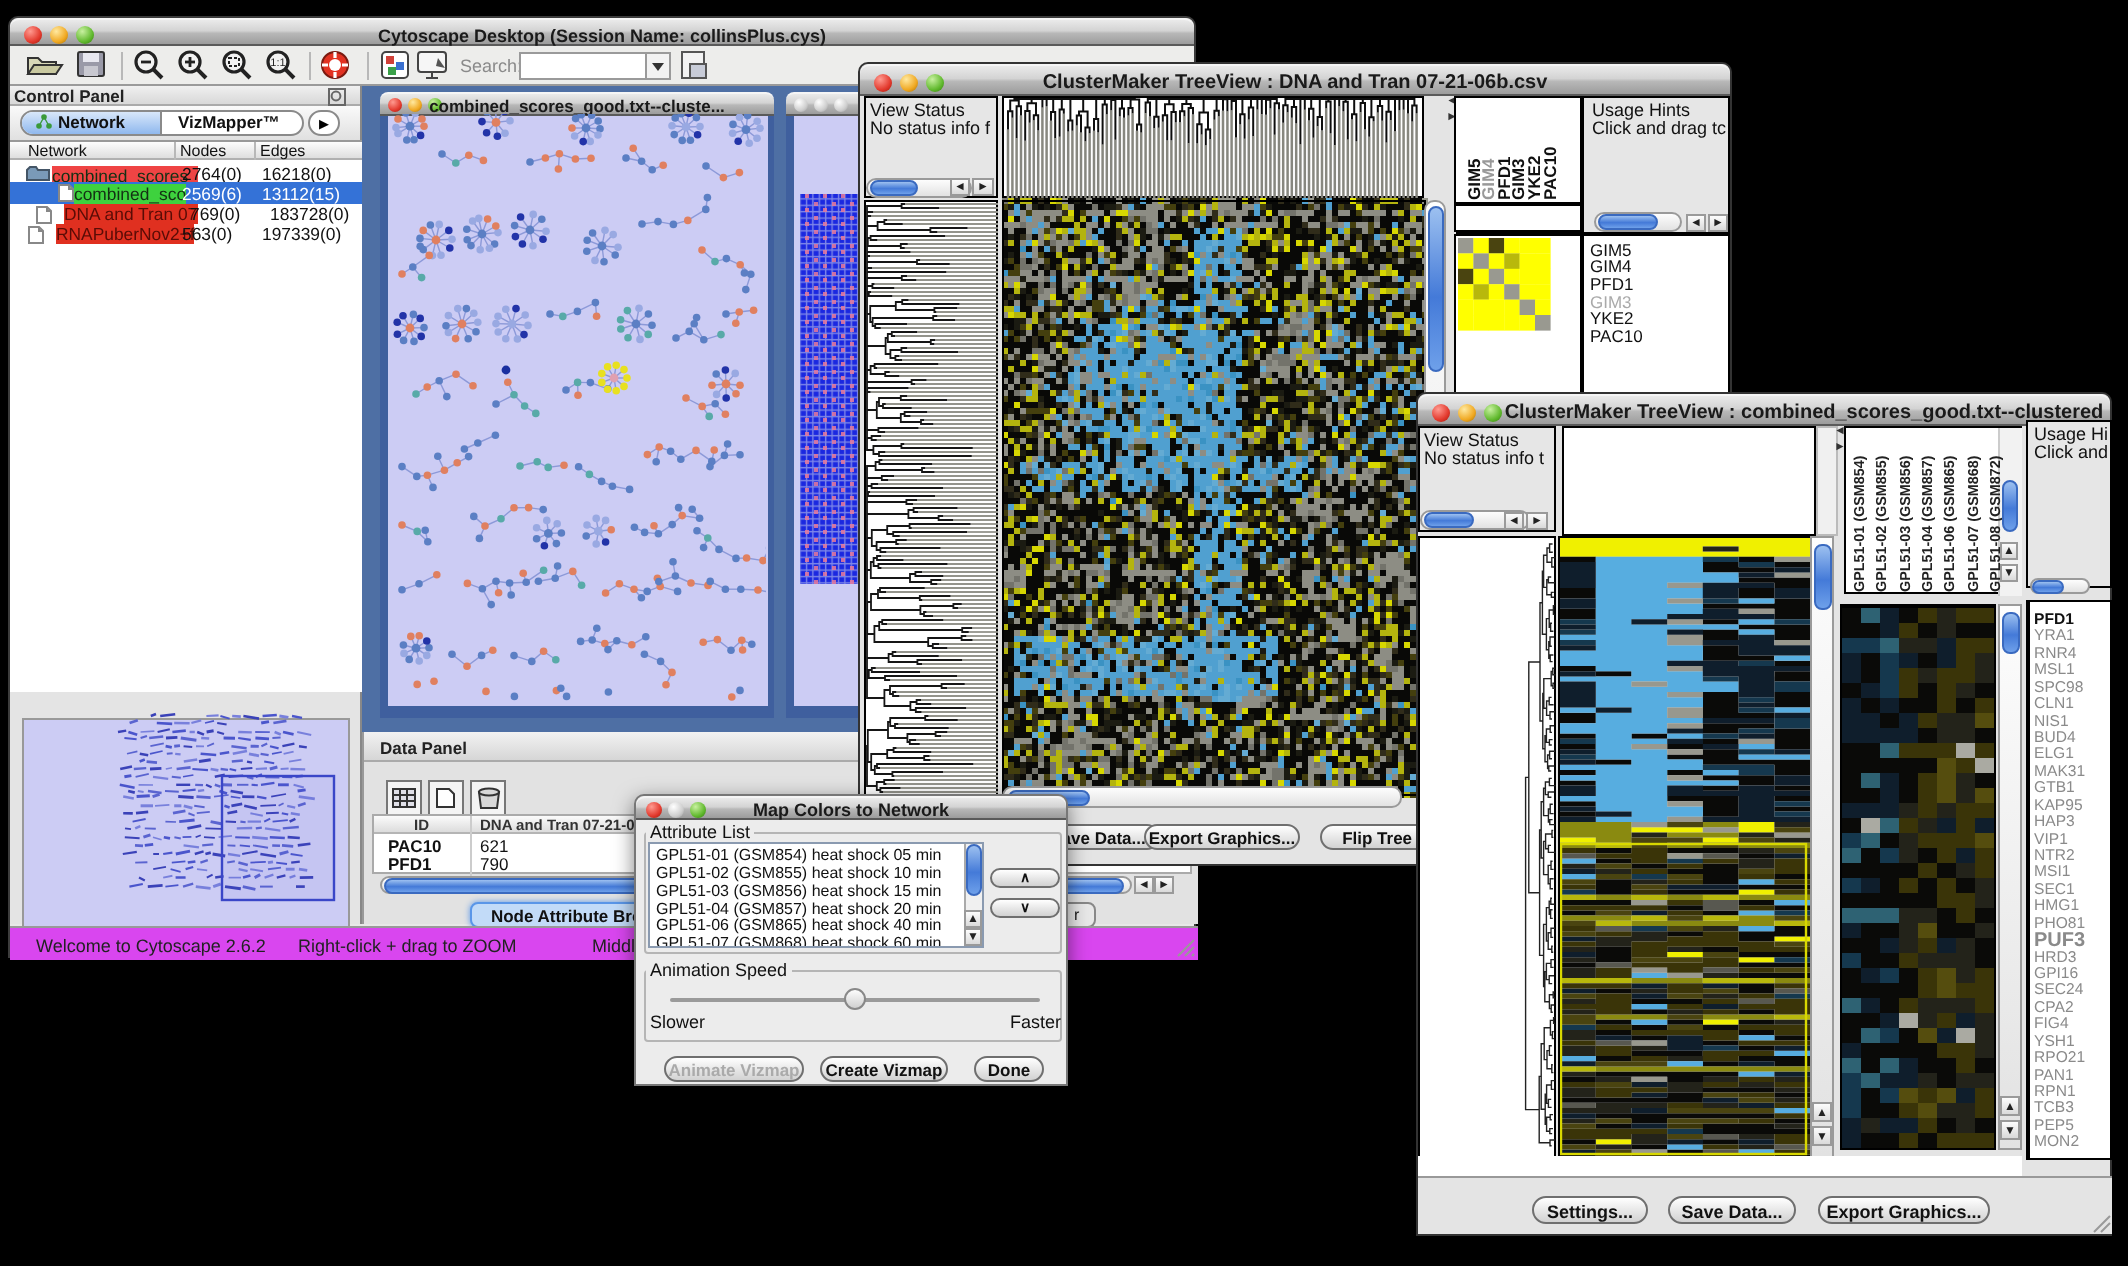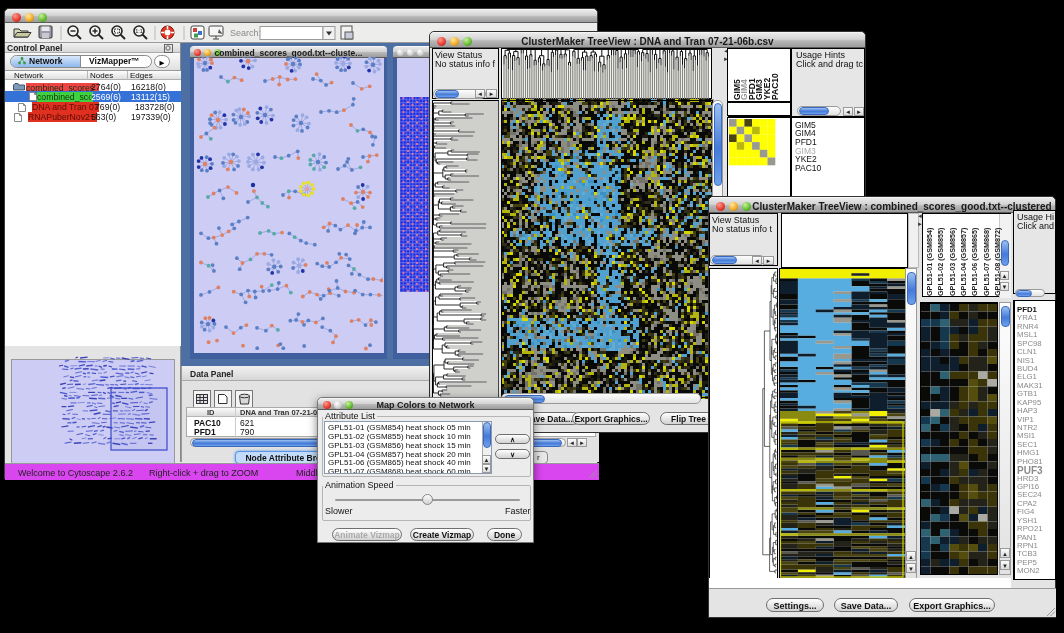--- a/index.html
+++ b/index.html
@@ -21,20 +21,21 @@
 span{white-space:nowrap}
 .outline{position:absolute;border:1px solid #000;background:transparent}
 .arrbtn{position:absolute;background:linear-gradient(#fcfcfc,#dadada);border:1px solid #9a9a9a;
  font-size:6px;color:#222;text-align:center}
 </style></head><body>
 <div class="abs" style="left:4px;top:8px;width:594px;height:471px;background:#e8e8e8;border:1px solid #3c3c3c;border-radius:5px 5px 0 0">
     <div class="tbar abs" style="left:0;top:0;width:100%;height:14px;border-radius:5px 5px 0 0">
       <div class="tl r" style="left:7px;top:2.5px"></div>
       <div class="tl y" style="left:20px;top:2.5px"></div>
       <div class="tl g" style="left:33px;top:2.5px"></div>
+      <div class="ttext" style="top:2.5px;font-size:9px">Cytoscape Desktop (Session Name: collinsPlus.cys)</div>
     </div>
     <div class="abs" style="left:0;top:14px;width:100%;height:20px;background:#ededeb;border-bottom:1px solid #9a9a9a"><svg width="594" height="20" xmlns="http://www.w3.org/2000/svg">
         <g transform="translate(8,2)">
           <path d="M1 12 L1 4 L6 4 L8 6 L15 6 L15 12 Z" fill="#d8d8b8" stroke="#333" stroke-width="1"></path>
           <path d="M1 12 L4 7.5 L18 7.5 L15 12 Z" fill="#c9c9a0" stroke="#333" stroke-width="1"></path>
         </g>
         <g transform="translate(33,2)">
           <rect x="1" y="1" width="13" height="12" rx="1" fill="#9a9aa8" stroke="#333"></rect>
           <rect x="3.5" y="1.5" width="8" height="4.5" fill="#e8e8f0"></rect>
           <rect x="4" y="8" width="7" height="5" fill="#c8c8d0"></rect>

